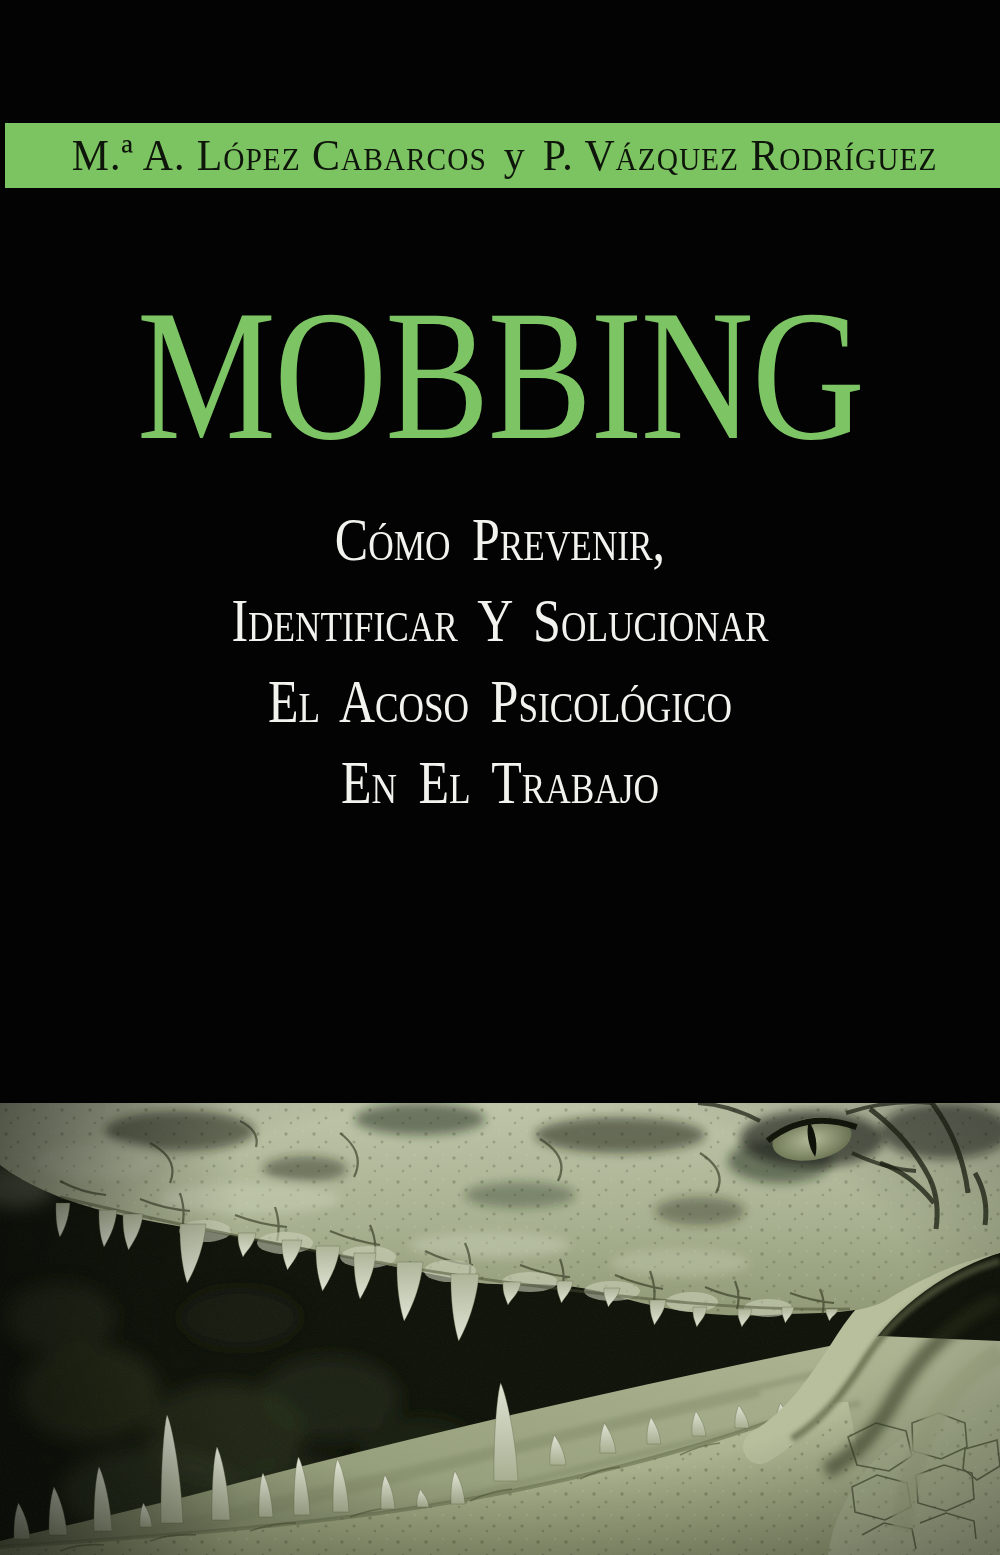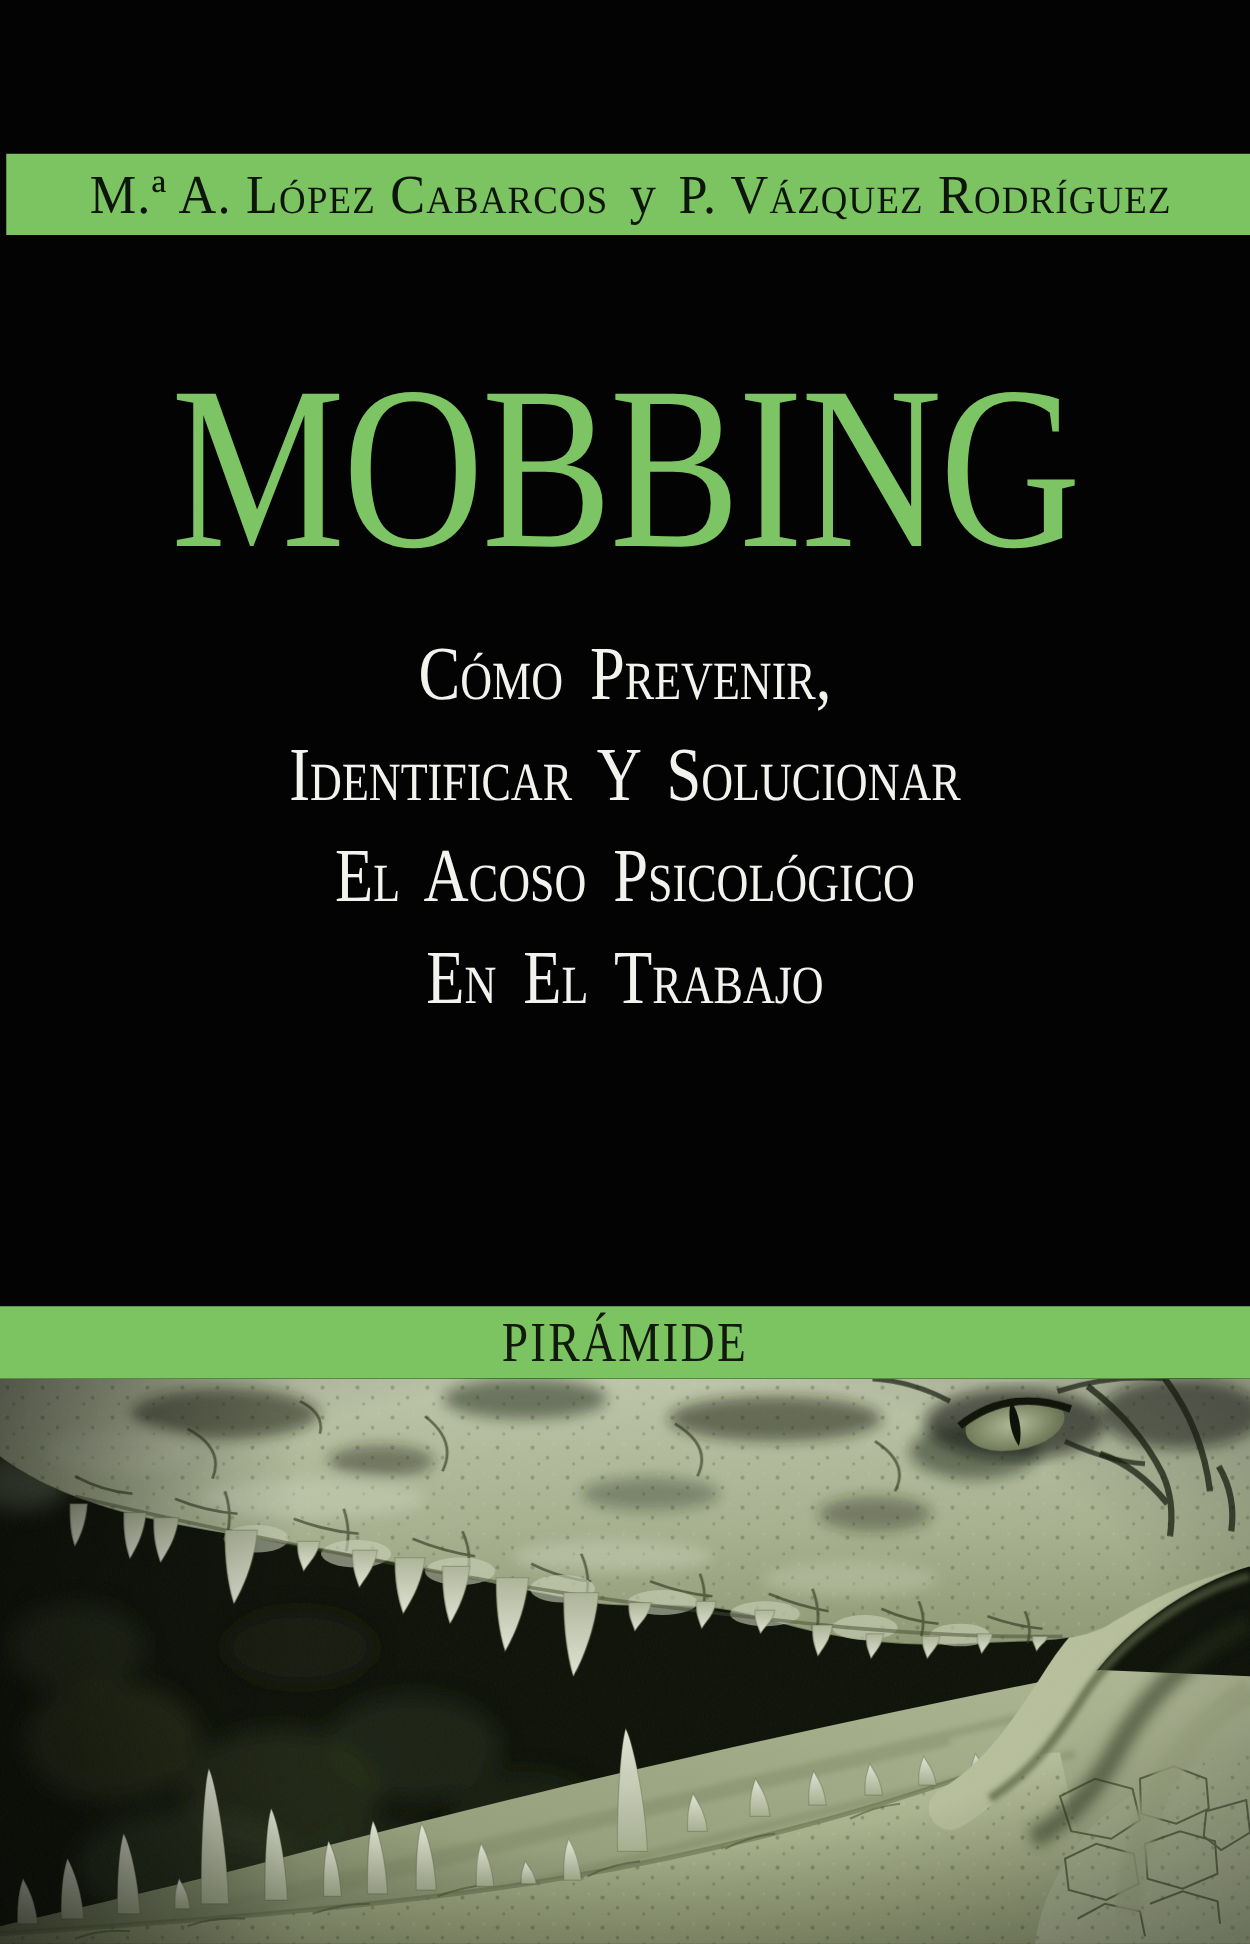--- a/index.html
+++ b/index.html
@@ -59,23 +59,20 @@
 
   <div class="title">MOBBING</div>
 
   <div class="subtitle">
     <div>Cómo Prevenir,</div>
     <div>Identificar Y Solucionar</div>
     <div>El Acoso Psicológico</div>
     <div>En El Trabajo</div>
   </div>
 
-  <div class="publisher-banner">
-    <div class="publisher-name">PIRÁMIDE</div>
-  </div>
 
   <div class="photo">
     <svg viewBox="0 0 1000 452" preserveAspectRatio="none">
       <defs>
         <linearGradient id="gJaw" x1="0" y1="0" x2="0" y2="1">
           <stop offset="0" stop-color="#ced4b8"></stop>
           <stop offset=".55" stop-color="#b6be9d"></stop>
           <stop offset="1" stop-color="#9ba37f"></stop>
         </linearGradient>
         <linearGradient id="gFloor" x1="1" y1="0" x2="0" y2="1">

